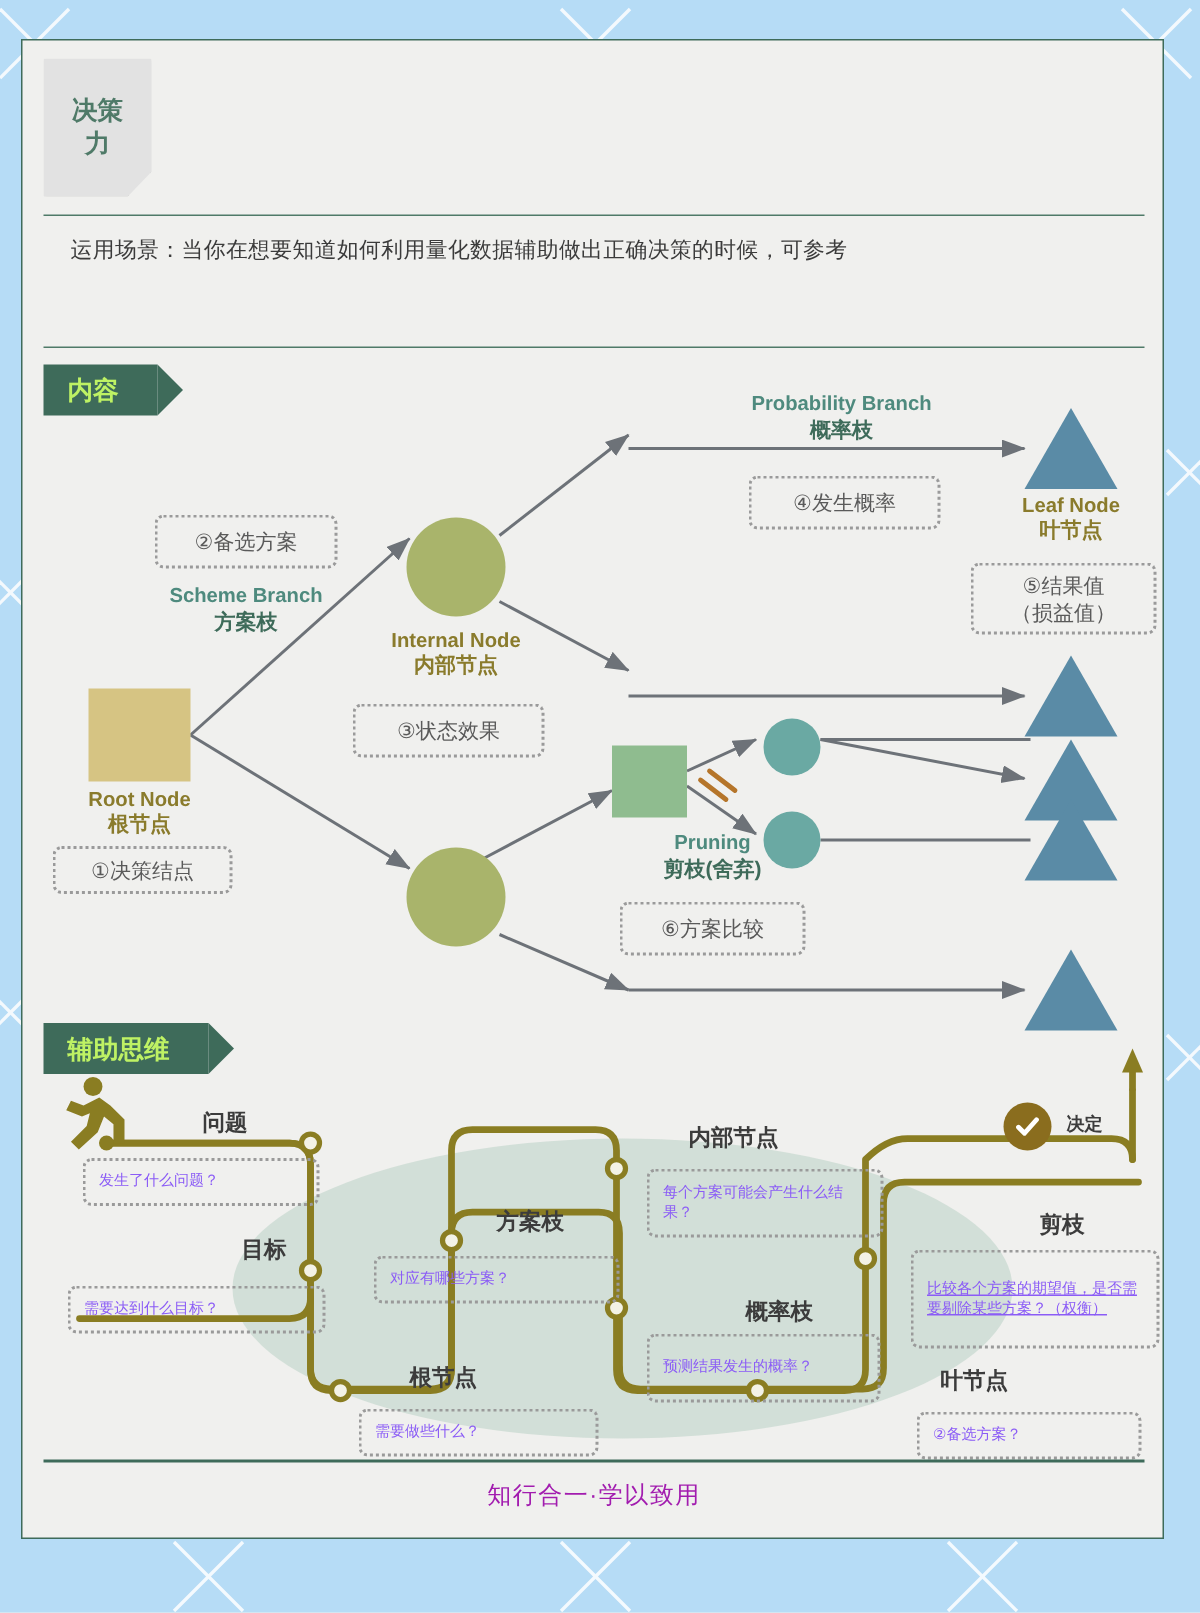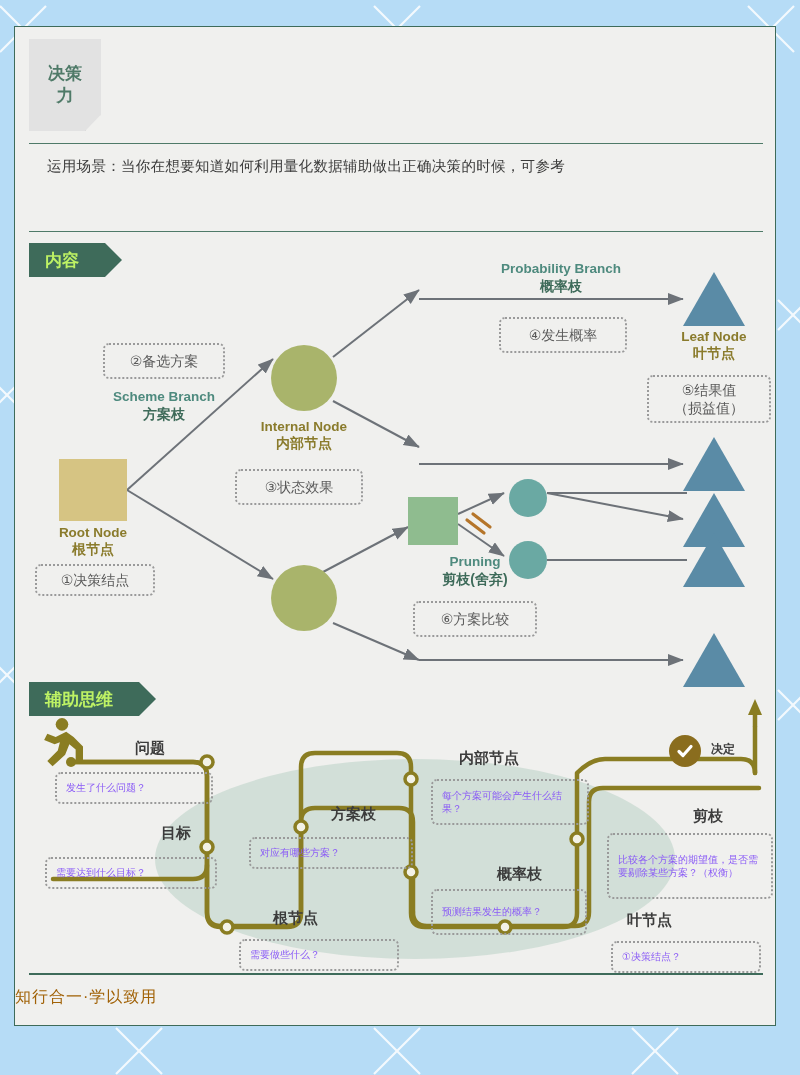--- a/index.html
+++ b/index.html
@@ -162,21 +162,21 @@
     background:#8a6d1e;
     display:flex; align-items:center; justify-content:center;
   }
   .decide-badge svg { display:block; }
   .decide-text { position:absolute; color:#3c3c3c; font-size:12px; font-weight:700; }
 
   
   .footer-rule { position:absolute; left:14px; top:946px; width:734px; height:1.5px; background:#3e6b5a;}
   .footer {
     position:absolute; left:0; top:960px; width:762px;
-    color:#a16207; font-size:16px; letter-spacing:1px;
+    text-align:center; color:#a21caf; font-size:16px; letter-spacing:1px;
   }
 </style>
 </head>
 <body>
 
 <svg class="bg-deco" width="800" height="1075">
   <g stroke="#ffffff" stroke-width="2.2" opacity=".85" fill="none">
     <path d="M0,6 L46,52"></path>
       <path d="M46,6 L0,52"></path>
     <path d="M748,6 L794,52"></path>
@@ -365,24 +365,24 @@
   <div class="flow-label" style="left:258px; top:882px;">根节点</div>
   <div class="flow-box" style="left:212px; top:912px; width:160px; height:32px;">需要做些什么？</div>
 
   <div class="flow-label" style="left:444px; top:722px;">内部节点</div>
   <div class="flow-box" style="left:404px; top:752px; width:158px; height:46px;">每个方案可能会产生什么结果？</div>
 
   <div class="flow-label" style="left:482px; top:838px;">概率枝</div>
   <div class="flow-box" style="left:404px; top:862px; width:156px; height:46px;">预测结果发生的概率？</div>
 
   <div class="flow-label" style="left:678px; top:780px;">剪枝</div>
-  <div class="flow-box" style="left:580px; top:806px; width:166px; height:66px;">比较各个方案的期望值，是否需要剔除某些方案？（权衡）</div>
+  <div class="flow-box" style="left:580px; top:806px; width:166px; height:66px;text-decoration:underline;">比较各个方案的期望值，是否需要剔除某些方案？（权衡）</div>
 
   <div class="flow-label" style="left:612px; top:884px;">叶节点</div>
-  <div class="flow-box" style="left:584px; top:914px; width:150px; height:32px;">①决策结点？</div>
+  <div class="flow-box" style="left:584px; top:914px; width:150px; height:32px;">②备选方案？</div>
 
   <div class="decide-badge" style="left:654px; top:708px;">
     <svg width="20" height="20" viewBox="0 0 20 20" aria-hidden="true">
       <path d="M4,10.5 L8,14.5 L16,5.5" stroke="#ffffff" stroke-width="3.2" fill="none" stroke-linecap="round" stroke-linejoin="round"></path>
     </svg>
   </div>
   <div class="decide-text" style="left:696px; top:714px;">决定</div>
 
   <div class="footer-rule"></div>
   <div class="footer">知行合一·学以致用</div>

